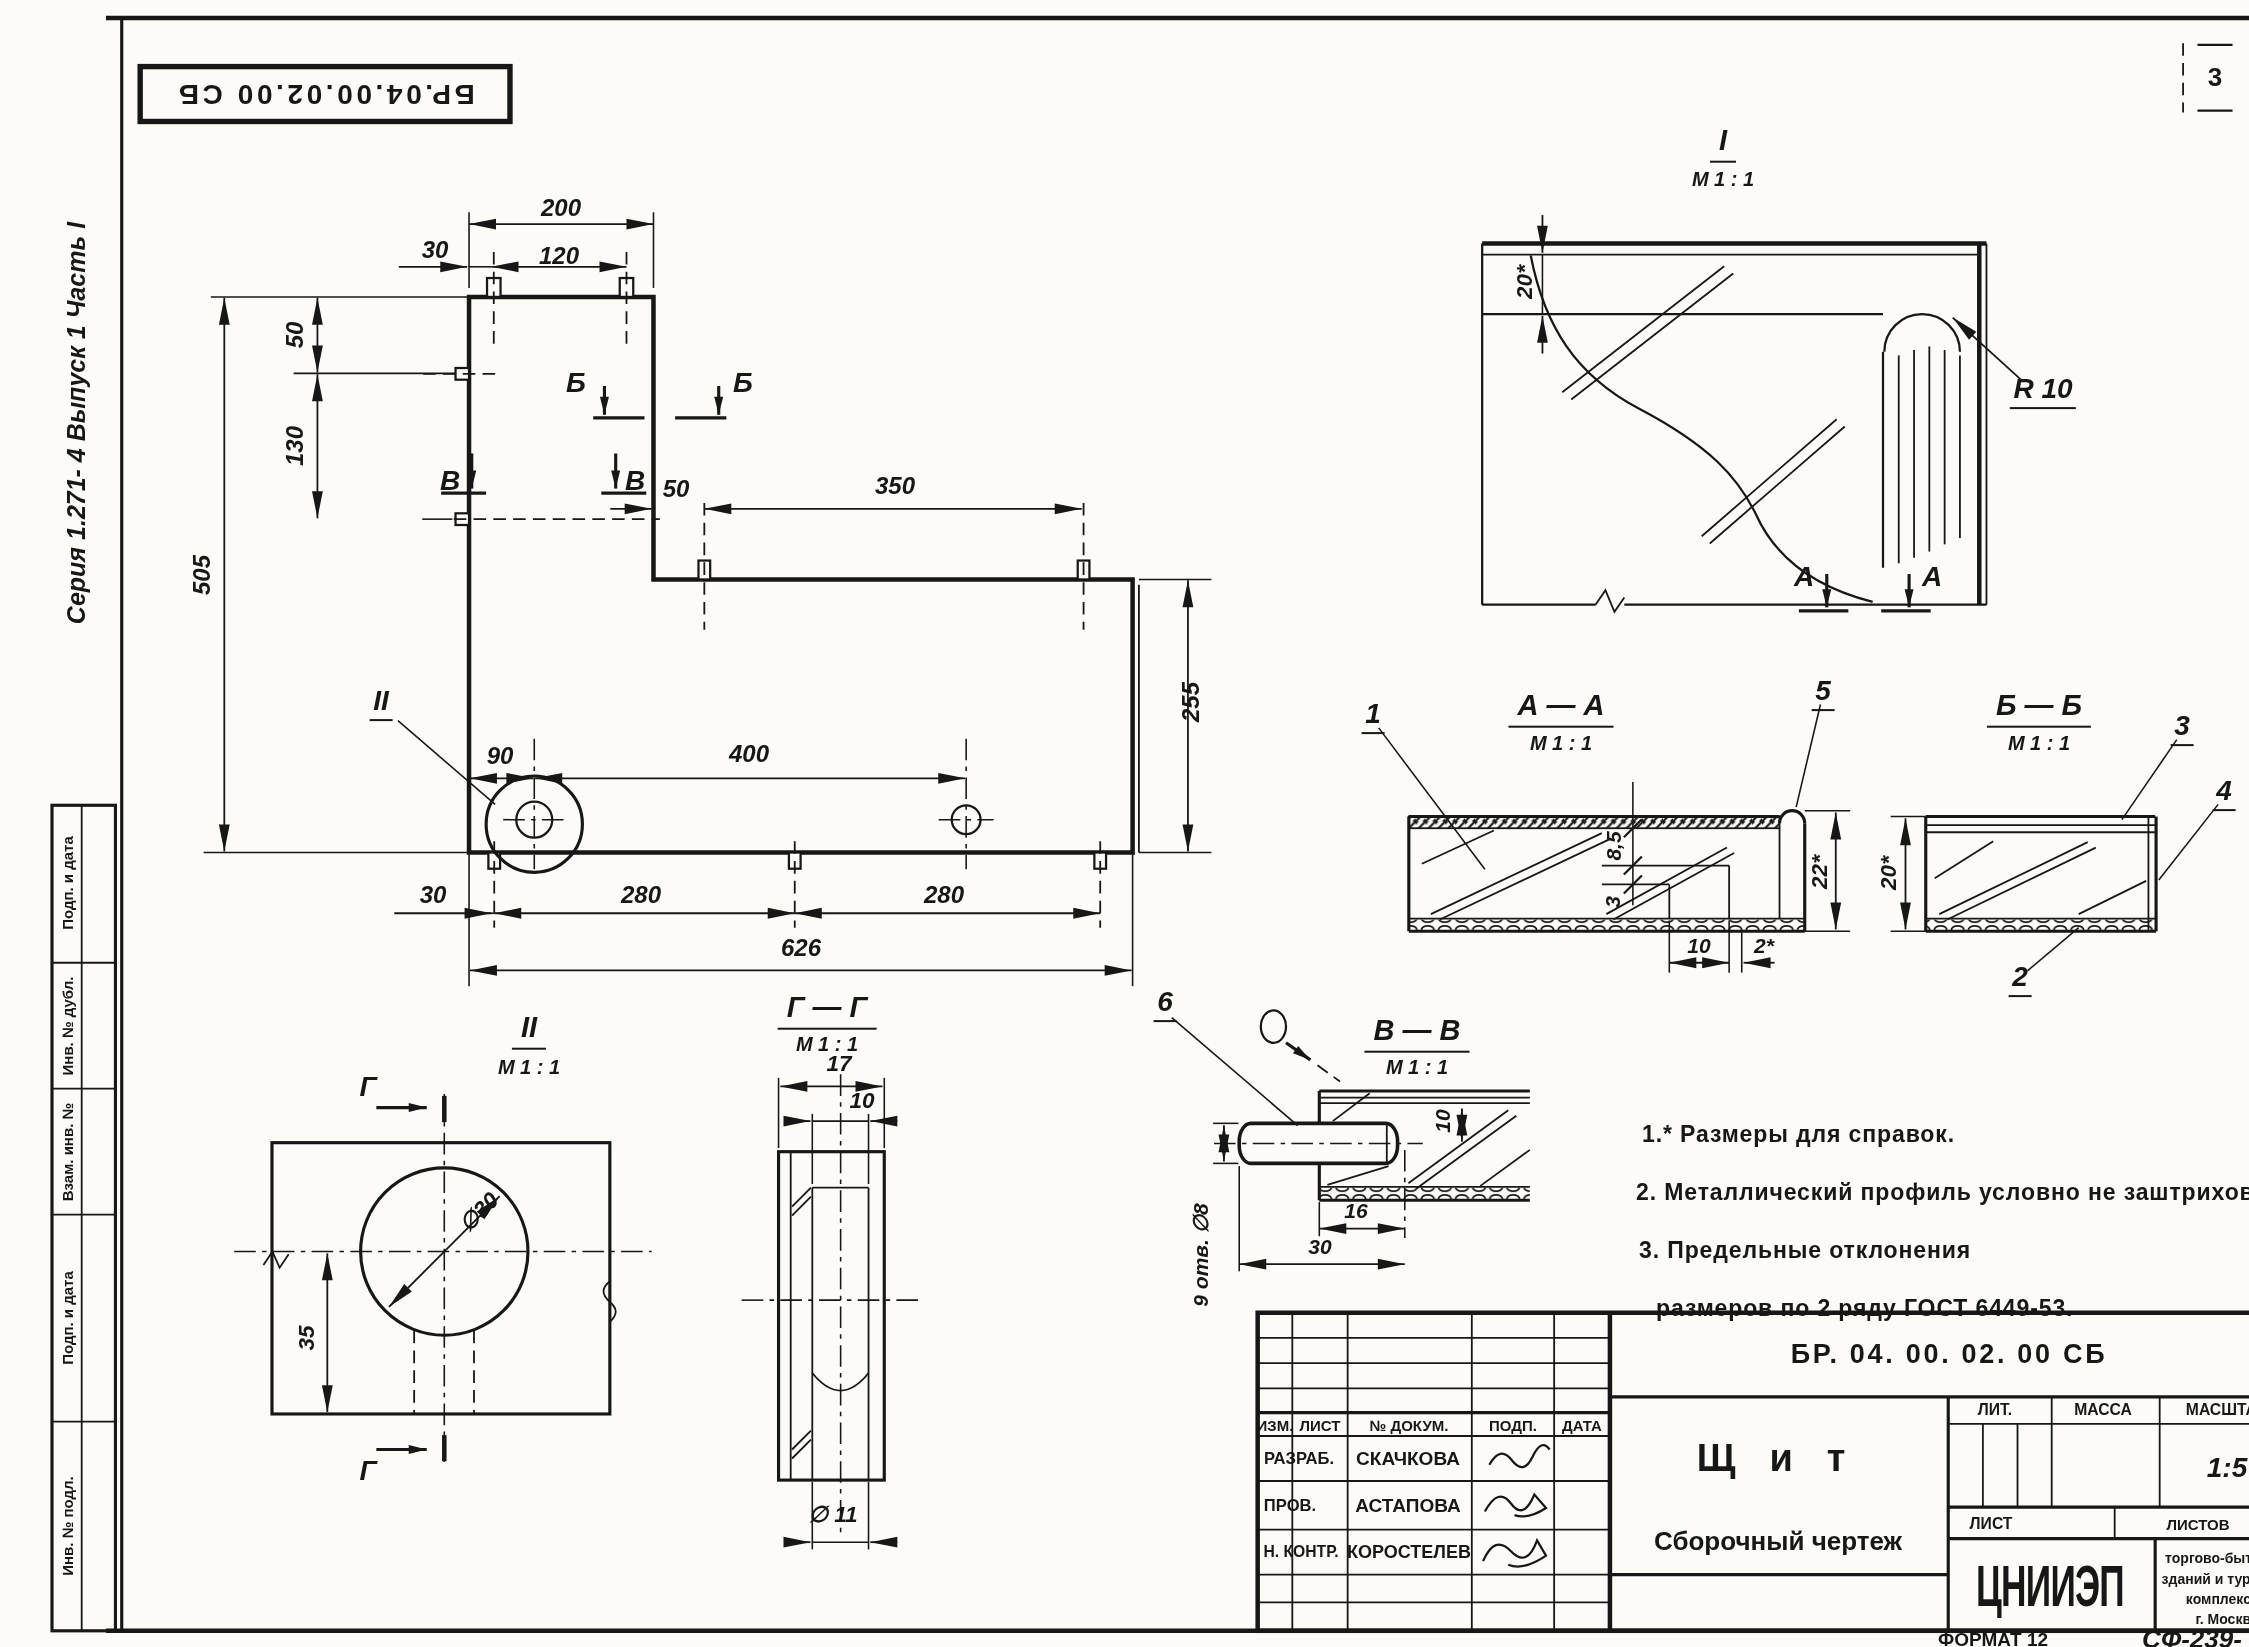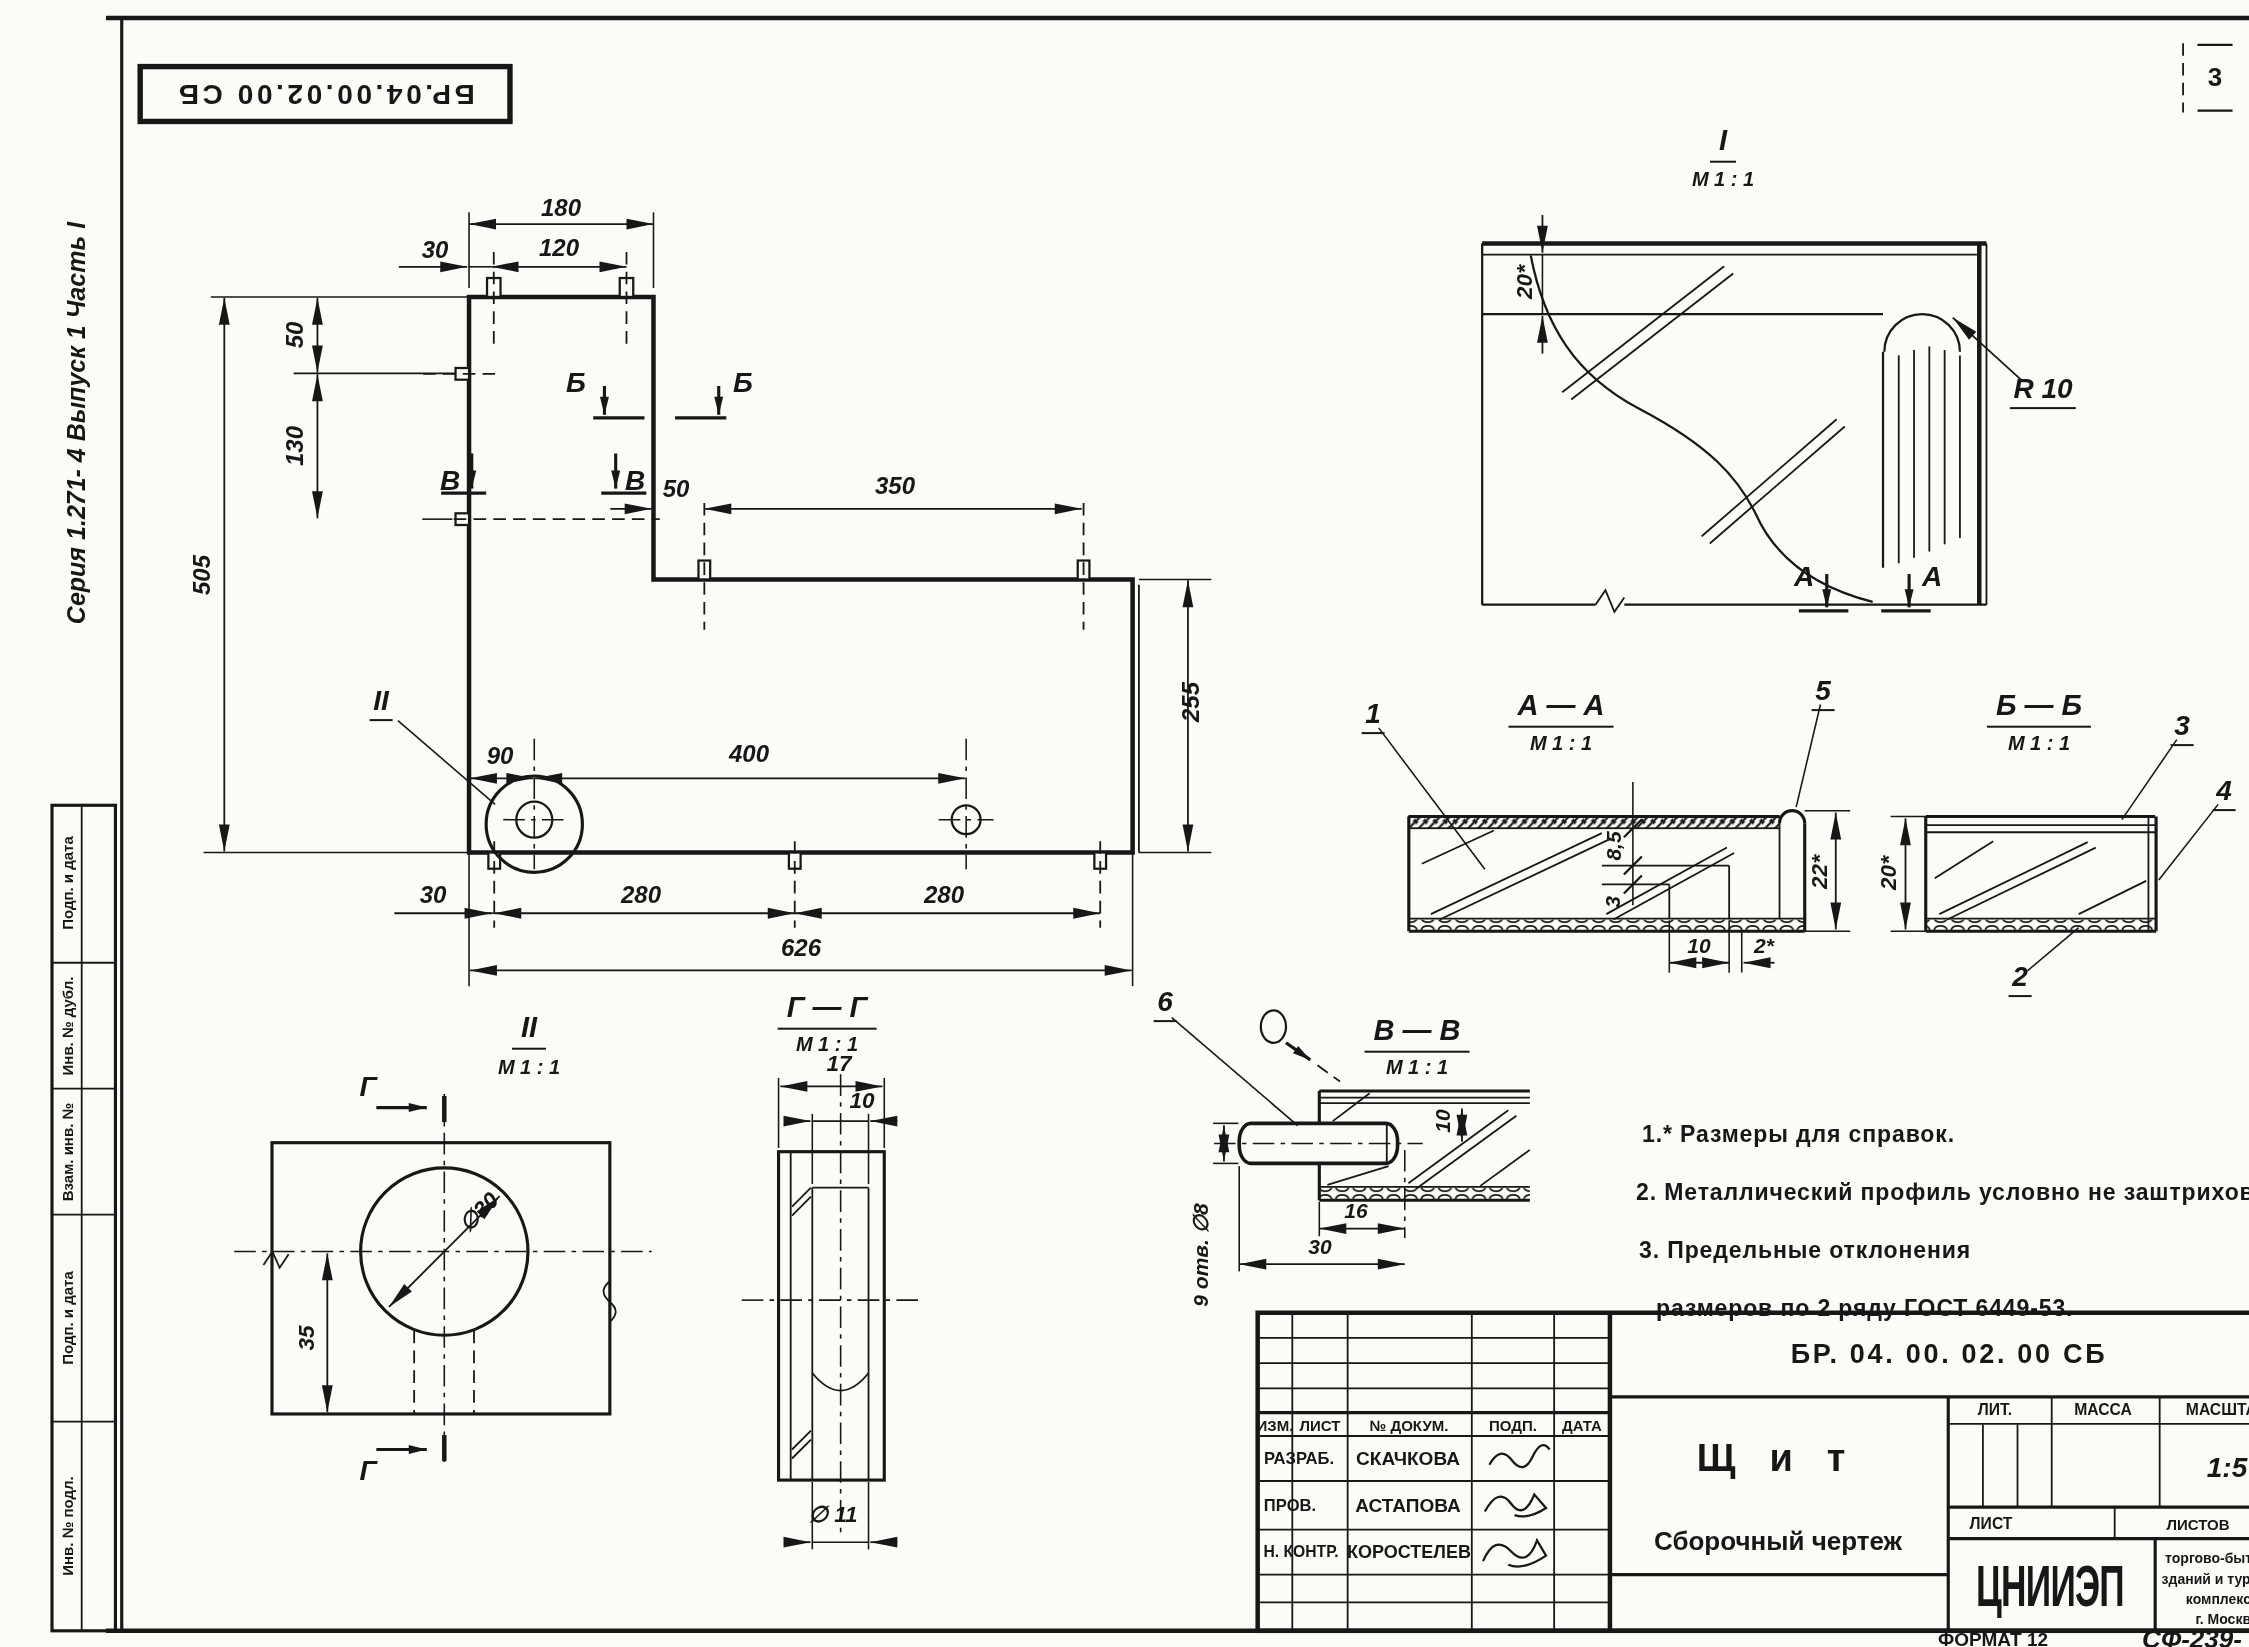--- a/index.html
+++ b/index.html
@@ -376,23 +376,23 @@
 <div class="t rt hand" style="left:76px;top:423px;font-size:25px;">Серия  1.271- 4        Выпуск 1  Часть I</div>
 <div class="t tb" style="left:1993px;top:1640px;font-size:19px;">ФОРМАТ 12</div>
 <div class="t hand" style="left:2192px;top:1639px;font-size:26px;">СФ-239-</div>
 
 <div class="t rt tb" style="left:67px;top:883px;font-size:15px;">Подп. и дата</div>
 <div class="t rt tb" style="left:67px;top:1026px;font-size:15px;">Инв. № дубл.</div>
 <div class="t rt tb" style="left:67px;top:1152px;font-size:15px;">Взам. инв. №</div>
 <div class="t rt tb" style="left:67px;top:1318px;font-size:15px;">Подп. и дата</div>
 <div class="t rt tb" style="left:67px;top:1526px;font-size:15px;">Инв. № подл.</div>
 
-<div class="t dim" style="left:561px;top:208px;">180</div>
+<div class="t dim" style="left:561px;top:208px;">200</div>
 <div class="t dim" style="left:435px;top:250px;">30</div>
-<div class="t dim" style="left:559px;top:248px;">120</div>
+<div class="t dim" style="left:559px;top:256px;">120</div>
 <div class="t rt dim" style="left:295px;top:335px;">50</div>
 <div class="t rt dim" style="left:295px;top:446px;">130</div>
 <div class="t rt dim" style="left:202px;top:575px;">505</div>
 <div class="t dim" style="left:676px;top:489px;">50</div>
 <div class="t dim" style="left:895px;top:486px;">350</div>
 <div class="t rt dim" style="left:1191px;top:702px;">255</div>
 <div class="t dim" style="left:500px;top:756px;">90</div>
 <div class="t dim" style="left:749px;top:754px;">400</div>
 <div class="t dim" style="left:433px;top:895px;">30</div>
 <div class="t dim" style="left:641px;top:895px;">280</div>

